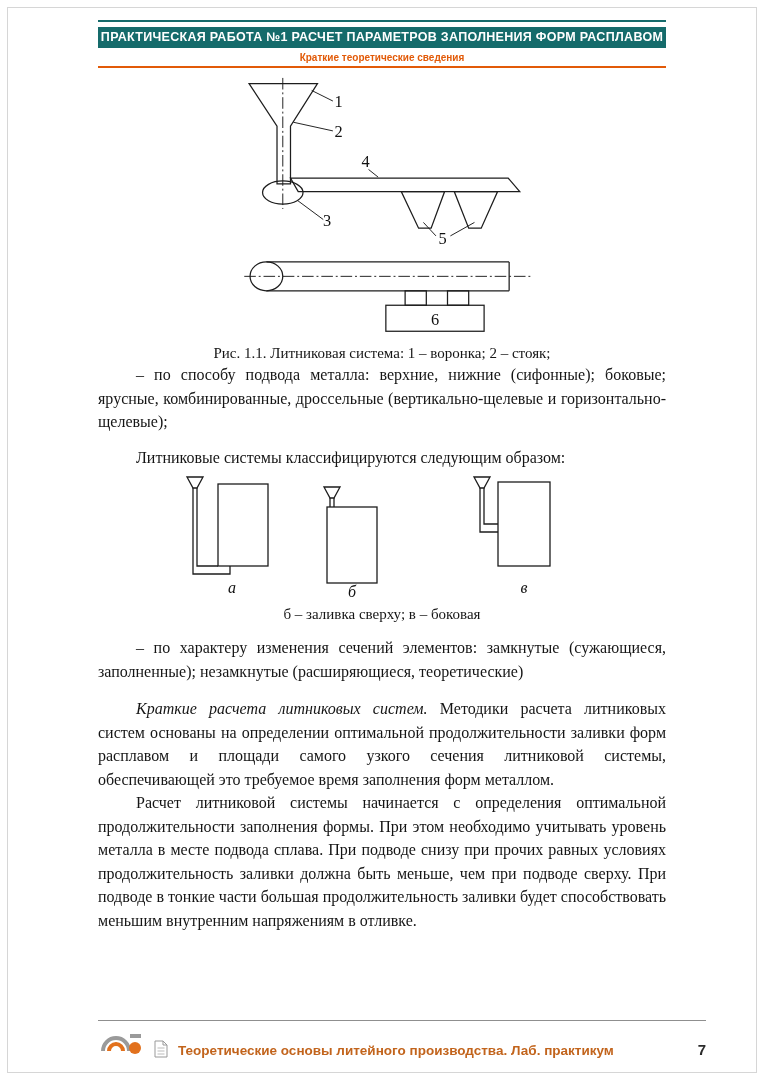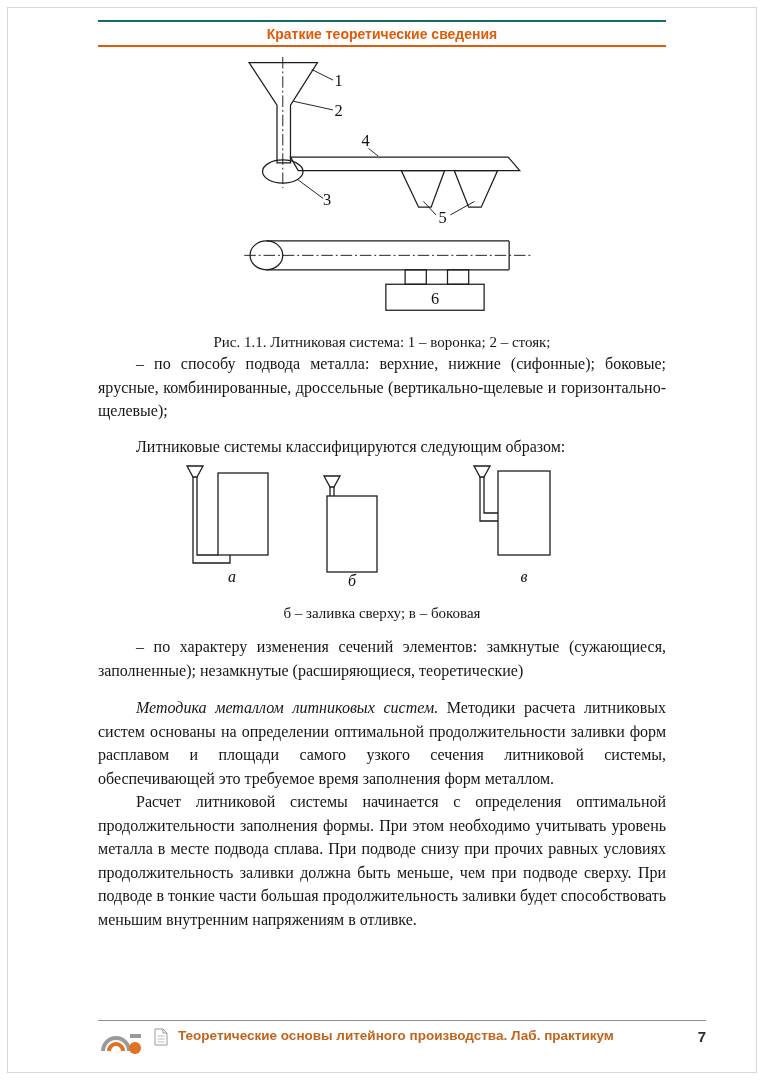--- a/index.html
+++ b/index.html
@@ -26,43 +26,43 @@
     font-size:12.5px;
     letter-spacing:0.3px;
     padding:3px 0 4px;
   }
   .subtitle {
     margin-top:4px;
     text-align:center;
     color:var(--orange,#e25a08);
     font-family:"Liberation Sans", sans-serif;
     font-weight:bold;
-    font-size:14px;
+    font-size:10px;
   }
   .sub-rule { height:2px; background:var(--orange,#e25a08); margin-top:3px; }
 
   figure { text-align:center; }
   .fig1 { margin-top:8px; }
   .fig2 { margin-top:6px; }
-  .fig-caption { font-size:15px; line-height:19px; text-align:center; margin-top:12px; color:#151515; }
+  .fig-caption { font-size:15px; line-height:19px; text-align:center; margin-top:2px; color:#151515; }
 
   p.body { font-size:16px; line-height:23.5px; text-align:justify; text-indent:38px; }
   .mt12 { margin-top:12px; }
   .mt14 { margin-top:14px; }
 
   
   .ln { stroke:#1d1d1d; stroke-width:1.3; fill:none; stroke-linejoin:miter; }
   .cl { stroke:#1d1d1d; stroke-width:1; fill:none; stroke-dasharray:12 3 2 3; }
   .ld { stroke:#1d1d1d; stroke-width:1; fill:none; }
   .num { font-family:"Liberation Serif", serif; font-size:17px; fill:#111; }
   .variant { font-family:"Liberation Serif", serif; font-size:16px; font-style:italic; fill:#111; }
 
   .footer { position:absolute; left:98px; right:58px; bottom:22px; }
   .footer-rule { border-top:1px solid #8f8f8f; }
-  .footer-row { display:flex; align-items:flex-start; margin-top:7px; gap:10px; }
+  .footer-row { display:flex; align-items:flex-end; margin-top:7px; gap:10px; }
   .footer-text {
     font-family:"Liberation Sans", sans-serif;
     font-weight:bold;
     font-size:13.5px;
     color:var(--footer_text,#c2641c);
     margin-right:auto;
   }
   .footer-page {
     font-family:"Liberation Sans", sans-serif;
     font-weight:bold;
@@ -71,20 +71,23 @@
   }
 </style>
 </head>
 <body>
 
 <div class="page">
   <div class="page-frame"></div>
 
   <div class="content">
     <div class="top-rule"></div>
+    <div class="header-bar">
+      <span>ПРАКТИЧЕСКАЯ РАБОТА №1 РАСЧЕТ ПАРАМЕТРОВ ЗАПОЛНЕНИЯ ФОРМ РАСПЛАВОМ</span>
+    </div>
     <div class="subtitle">Краткие теоретические сведения</div>
     <div class="sub-rule"></div>
 
     <figure class="fig1">
       <svg width="320" height="262" viewBox="0 0 330 272">
 
         <line class="cl" x1="62" y1="2" x2="62" y2="138"></line>
 
         <path class="ln" d="M27 8 L98 8 L70 52 L70 112 L56 112 L56 52 Z"></path>
 
@@ -153,21 +156,21 @@
           <rect class="ln" x="316" y="7" width="52" height="84"></rect>
         </g>
         <text class="variant" x="342" y="118" text-anchor="middle">в</text>
       </svg>
       <figcaption>
         <div class="fig-caption">б – заливка сверху; в – боковая</div>
       </figcaption>
     </figure>
 
     <p class="body mt12">– по характеру изменения сечений элементов: замкнутые (сужающиеся, заполненные); незамкнутые (расширяющиеся, теоретические)</p>
-    <p class="body mt14"><i>Методика металлом литниковых систем.</i><span> Методики расчета литниковых систем основаны на определении оптимальной продолжительности заливки форм расплавом и площади самого узкого сечения литниковой системы, обеспечивающей это требуемое время заполнения форм металлом.</span></p>
+    <p class="body mt14"><i>Краткие расчета литниковых систем.</i><span> Методики расчета литниковых систем основаны на определении оптимальной продолжительности заливки форм расплавом и площади самого узкого сечения литниковой системы, обеспечивающей это требуемое время заполнения форм металлом.</span></p>
     <p class="body">Расчет литниковой системы начинается с определения оптимальной продолжительности заполнения формы. При этом необходимо учитывать уровень металла в месте подвода сплава. При подводе снизу при прочих равных условиях продолжительность заливки должна быть меньше, чем при подводе сверху. При подводе в тонкие части большая продолжительность заливки будет способствовать меньшим внутренним напряжениям в отливке.</p>
   </div>
 
   <div class="footer">
     <div class="footer-rule"></div>
     <div class="footer-row">
       <svg width="46" height="30" viewBox="0 0 46 30">
         <path d="M5 23 A 13 13 0 1 1 31 23" fill="none" stroke="#9a9a9a" stroke-width="4"></path>
         <path d="M11 23 A 7 7 0 1 1 25 23" fill="none" stroke="#e2711d" stroke-width="4"></path>
         <circle cx="37" cy="20" r="6" fill="#e2711d"></circle>

